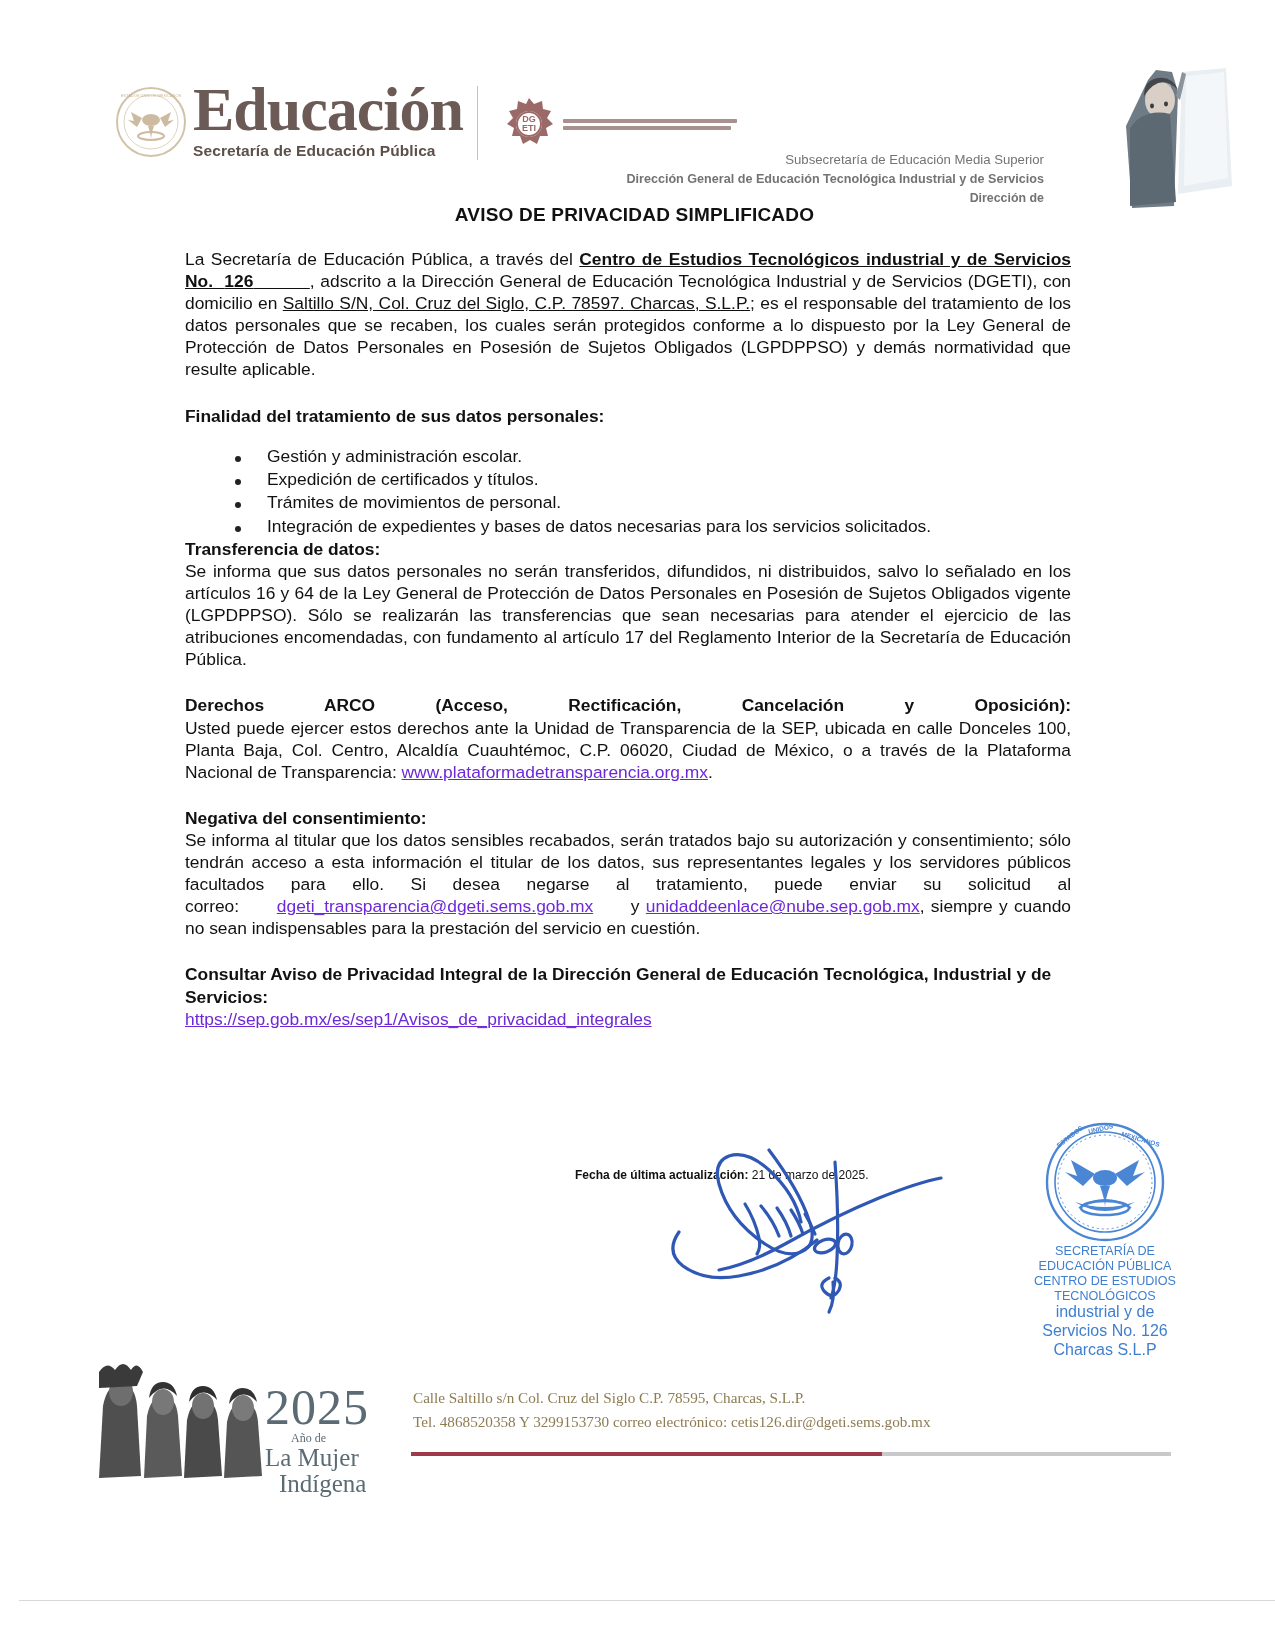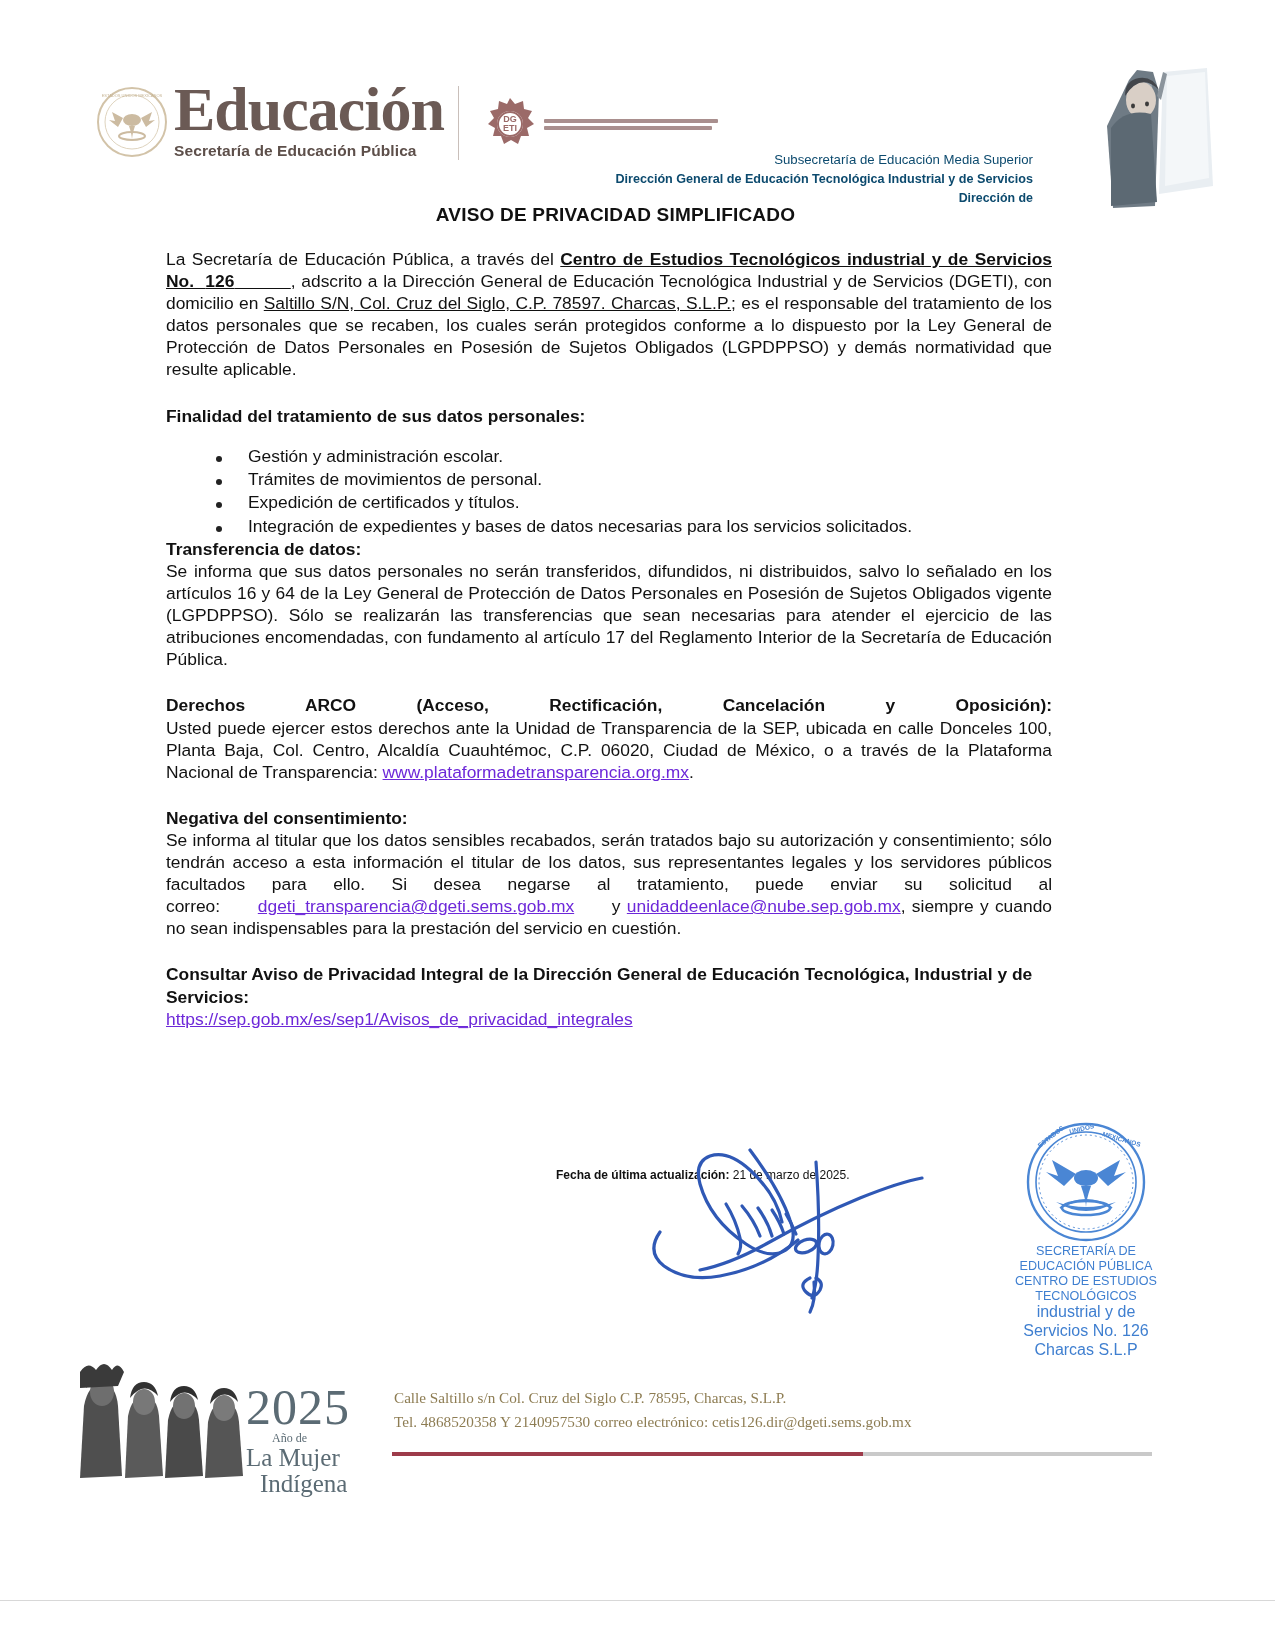--- a/index.html
+++ b/index.html
@@ -7,20 +7,21 @@
     width:1275px;height:1650px;
     background:#ffffff;
     font-family:"Liberation Sans",sans-serif;
     color:#111;
     position:relative;
     overflow:hidden;
   }
   .page{
     position:absolute;inset:0;
     background:#fff;
+    margin-left:19px;
   }
   
   .header{
     position:absolute;left:0;top:0;width:1275px;height:215px;
   }
   .sep-logo{
     position:absolute;left:96px;top:78px;
     display:flex;align-items:flex-start;
   }
   .eagle{
@@ -53,23 +54,23 @@
   .gear{width:56px;height:56px;}
   .dgeti-lines{
     margin-left:6px;display:flex;flex-direction:column;gap:3px;
   }
   .dgeti-lines span{
     display:block;height:4px;background:#8c6a68;opacity:.75;border-radius:1px;
   }
   .dgeti-lines span:nth-child(1){width:174px;}
   .dgeti-lines span:nth-child(2){width:168px;}
   .hdr-text{
-    position:absolute;right:242px;top:150px;
+    position:absolute;right:250px;top:150px;
     text-align:right;
-    font-size:12.6px;font-weight:bold;color:#0c4a6e;
+    font-size:12.6px;font-weight:bold;color:#737373;
     line-height:1.5;
   }
   .hdr-text .l1{font-weight:normal;font-size:13.2px;}
   .hdr-text .l3{font-size:12.4px;}
   .flag-photo{
     position:absolute;right:60px;top:66px;width:148px;height:148px;
     overflow:hidden;
   }
   
   .doc-title{
@@ -255,22 +256,22 @@
   <div class="body-wrap">
 
     <p class="just"><span>La Secretaría de Educación Pública, a través del </span><span class="u b">Centro de Estudios Tecnológicos industrial y de Servicios No.</span><span class="fill">  </span><span class="u b">126</span><span class="fill">          </span><span>, adscrito a la Dirección General de Educación Tecnológica Industrial y de Servicios (DGETI), con domicilio en </span><span class="u">Saltillo S/N, Col. Cruz del Siglo, C.P. 78597. Charcas, S.L.P.</span><span>; es el responsable del tratamiento de los datos personales que se recaben, los cuales serán protegidos conforme a lo dispuesto por la Ley General de Protección de Datos Personales en Posesión de Sujetos Obligados (LGPDPPSO) y demás normatividad que resulte aplicable.</span></p>
 
     <div class="gap-md"></div>
 
     <p class="sec-head">Finalidad del tratamiento de sus datos personales:</p>
 
     <ul class="finalidad">
       <li>Gestión y administración escolar.</li>
+      <li>Expedición de certificados y títulos.</li>
       <li>Trámites de movimientos de personal.</li>
-      <li>Expedición de certificados y títulos.</li>
       <li>Integración de expedientes y bases de datos necesarias para los servicios solicitados.</li>
     </ul>
 
     <p class="sec-head">Transferencia de datos:</p>
     <p class="just">Se informa que sus datos personales no serán transferidos, difundidos, ni distribuidos, salvo lo señalado en los artículos 16 y 64 de la Ley General de Protección de Datos Personales en Posesión de Sujetos Obligados vigente (LGPDPPSO). Sólo se realizarán las transferencias que sean necesarias para atender el ejercicio de las atribuciones encomendadas, con fundamento al artículo 17 del Reglamento Interior de la Secretaría de Educación Pública.</p>
 
     <div class="gap-md"></div>
 
     <p class="sec-head spread">Derechos ARCO (Acceso, Rectificación, Cancelación y Oposición):</p>
     <p class="just"><span>Usted puede ejercer estos derechos ante la Unidad de Transparencia de la SEP, ubicada en calle Donceles 100, Planta Baja, Col. Centro, Alcaldía Cuauhtémoc, C.P. 06020, Ciudad de México, o a través de la Plataforma Nacional de Transparencia: </span><a class="link" href="#">www.plataformadetransparencia.org.mx</a><span>.</span></p>
@@ -374,21 +375,21 @@
 
     <div class="yr">2025</div>
     <div class="yr-sub">
       <span class="t1">Año de</span>
       <span class="t2">La Mujer</span>
       <span class="t3">Indígena</span>
     </div>
 
     <div class="foot-addr">
       <div>Calle Saltillo s/n Col. Cruz del Siglo C.P. 78595, Charcas, S.L.P.</div>
-      <div>Tel. 4868520358 Y 2140957530 correo electrónico: cetis126.dir@dgeti.sems.gob.mx</div>
+      <div>Tel. 4868520358 Y 3299153730 correo electrónico: cetis126.dir@dgeti.sems.gob.mx</div>
     </div>
 
     <div class="rule2"></div>
   </div>
 
   <div class="bot-line"></div>
 
 </div>
 
 </body></html>

